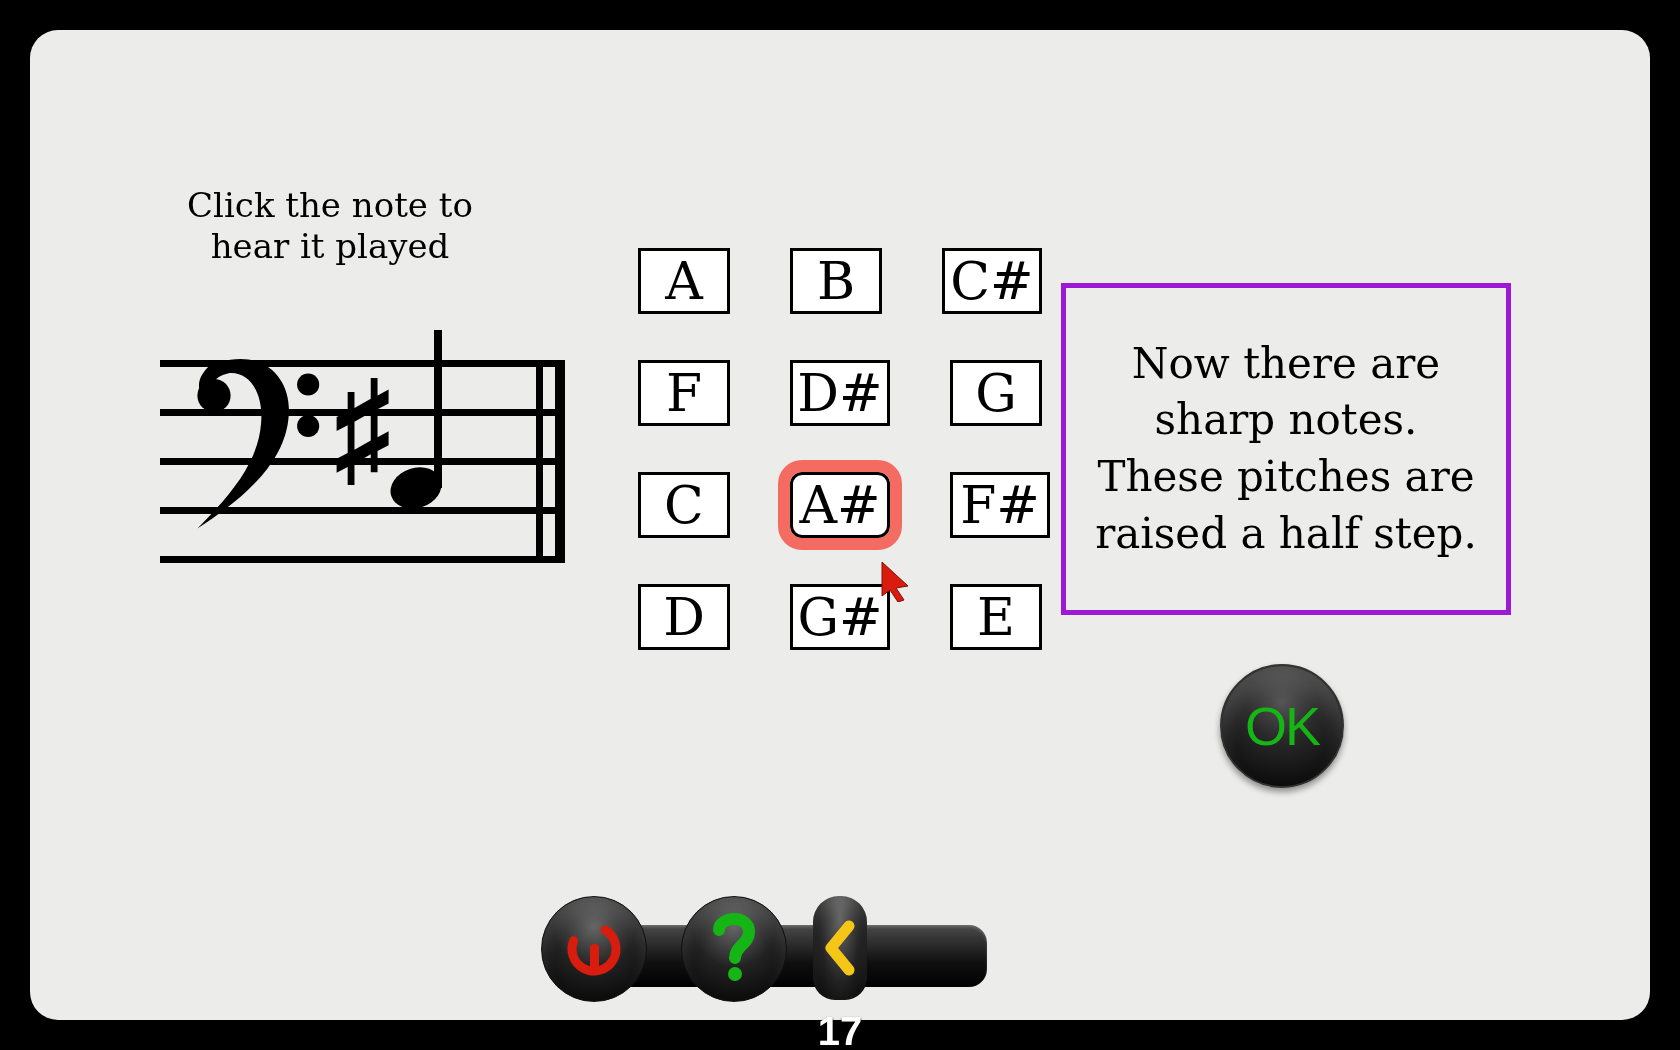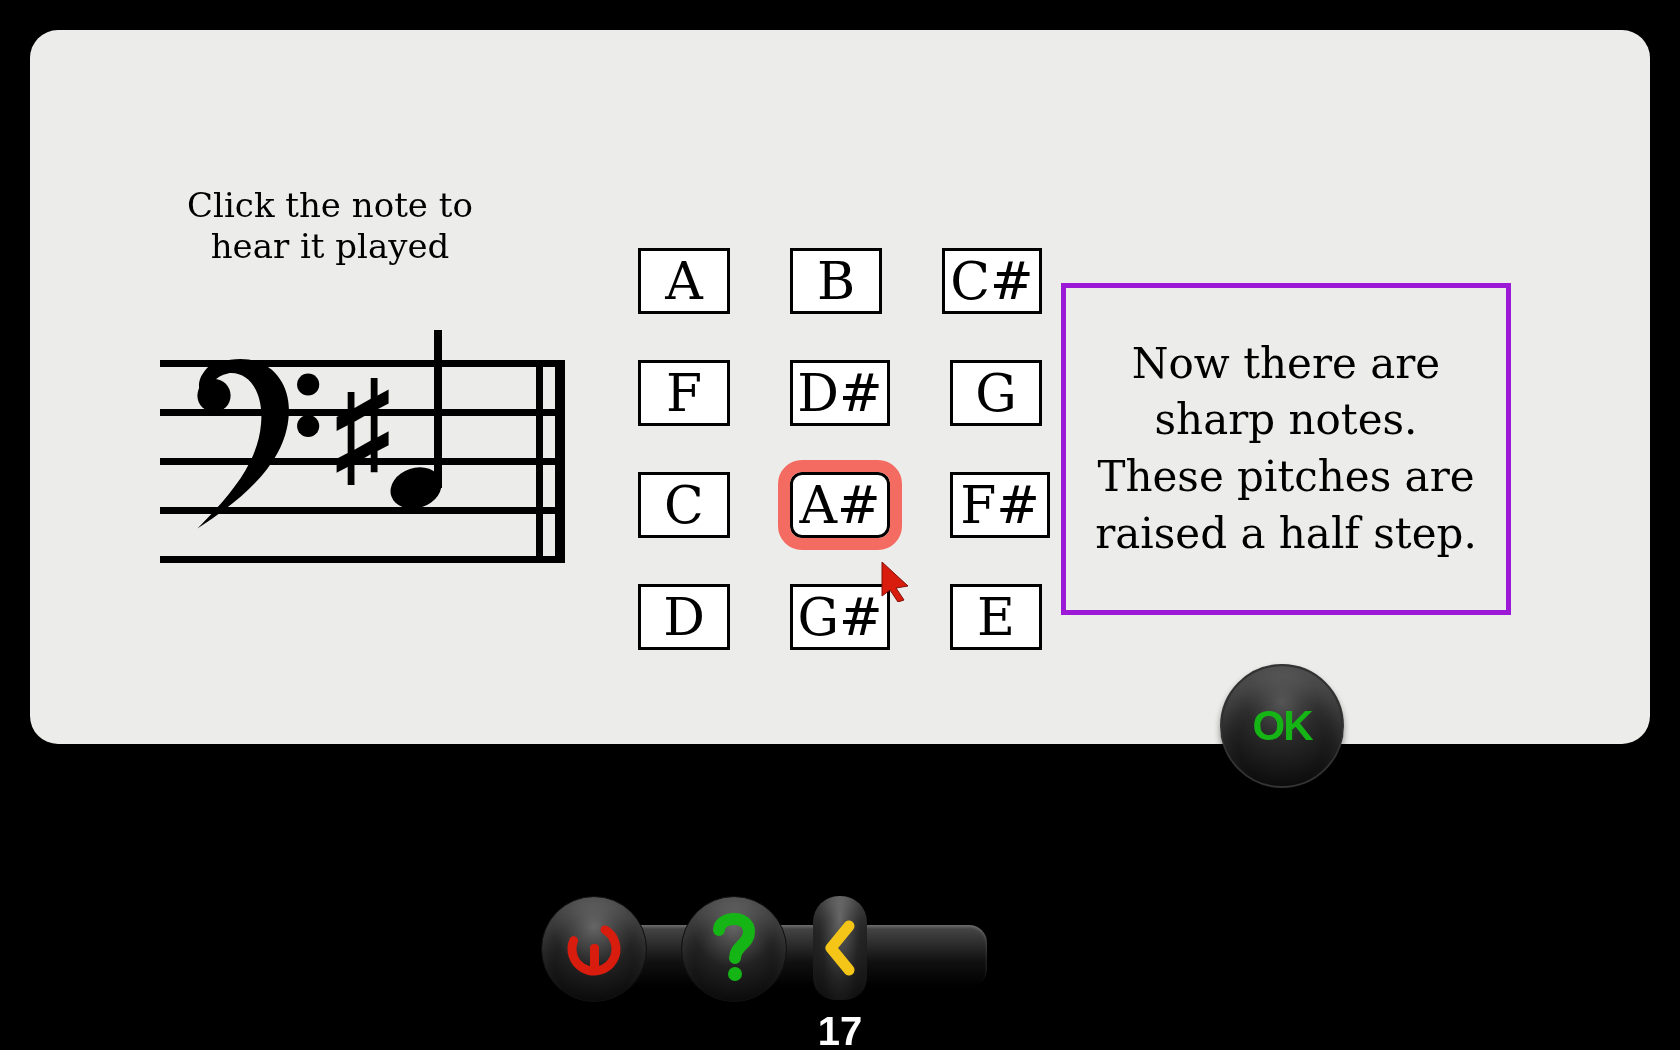--- a/index.html
+++ b/index.html
@@ -9,21 +9,21 @@
     height: 1050px;
     overflow: hidden;
     font-family: "DejaVu Serif", Georgia, serif;
     background: #000;
   }
   .stage {
     position: absolute;
     left: 30px;
     top: 30px;
     width: 1620px;
-    height: 714px;
+    height: 990px;
     background: #ececea;
     border-radius: 28px;
   }
 
   
   .instruction {
     position: absolute;
     left: 130px;
     top: 155px;
     width: 340px;
@@ -175,22 +175,22 @@
     top: 634px;
     width: 120px;
     height: 120px;
     border-radius: 50%;
     background: radial-gradient(circle at 50% 30%, #555 0%, #2a2a2a 35%, #000 100%);
     border: 2px solid #333;
     display: flex;
     align-items: center;
     justify-content: center;
     font-family: "Arial Black", sans-serif;
-    font-weight: 700;
-    font-size: 42px;
+    font-weight: 400;
+    font-size: 54px;
     letter-spacing: -2px;
     color: #16b516;
     cursor: pointer;
     box-shadow: inset 0 18px 20px rgba(255,255,255,0.18), 0 4px 6px rgba(0,0,0,0.4);
   }
 
   
   .bottom-bar {
     position: absolute;
     left: 527px;

